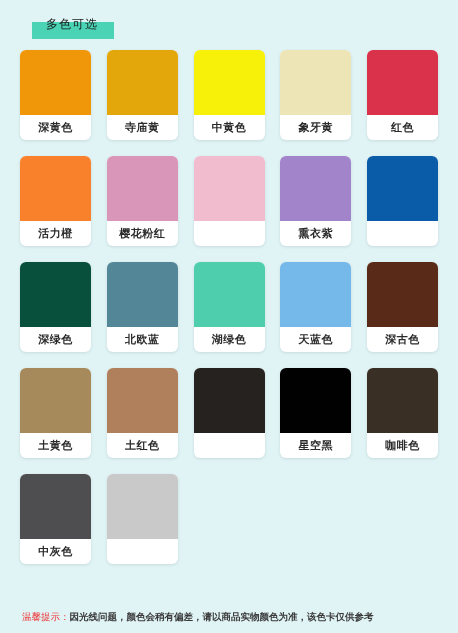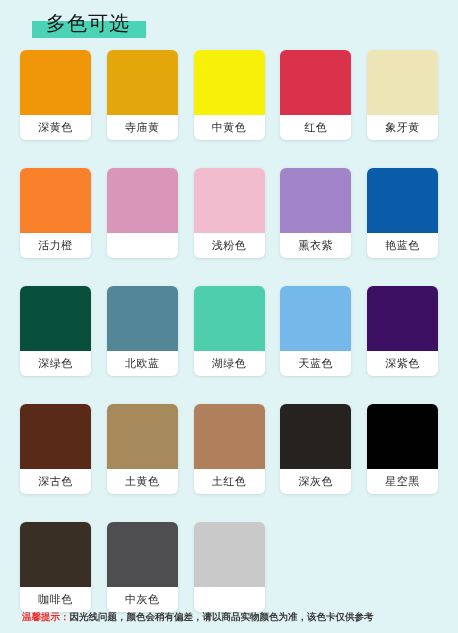--- a/index.html
+++ b/index.html
@@ -18,21 +18,21 @@
 
   
   .header {
     padding: 14px 0 0 32px;
     height: 48px;
   }
 
   .header-badge {
     display: inline-block;
     position: relative;
-    font-size: 20px;
+    font-size: 12px;
     line-height: 14px;
     color: #1a1a1a;
     letter-spacing: 1px;
     padding: 2px 10px 2px 14px;
   }
 
   .header-badge .hl {
     position: absolute;
     left: 0;
     right: -6px;
@@ -46,21 +46,22 @@
     position: relative;
     z-index: 1;
   }
 
   
   .grid {
     padding: 2px 20px 0 20px;
     display: grid;
     grid-template-columns: repeat(5, 71px);
     justify-content: space-between;
-    row-gap: 28px;
+    row-gap: 16px;
+    font-weight: bold;
   }
 
   .swatch-card {
     width: 71px;
     height: 90px;
     background: #ffffff;
     border-radius: 6px;
     overflow: hidden;
     box-shadow: 0 1px 3px rgba(90, 110, 115, 0.18);
     display: flex;
@@ -91,21 +92,21 @@
     right: 0;
     bottom: 10px;
     padding: 0 22px;
     font-size: 9.5px;
     line-height: 12px;
     white-space: nowrap;
   }
 
   .footer-strong {
     color: #ef2d2d;
-    font-weight: bold;
+    font-weight: normal;
   }
 
   .footer-text {
     color: #3a3a3a;
     font-weight: bold;
   }
 </style>
 </head>
 <body style="background: rgb(224, 243, 245);">
 
@@ -124,85 +125,79 @@
   </div>
   <div class="swatch-card">
     <div class="swatch-color" style="background: rgb(227, 167, 11);"></div>
     <div class="swatch-label">寺庙黄</div>
   </div>
   <div class="swatch-card">
     <div class="swatch-color" style="background: rgb(247, 240, 8);"></div>
     <div class="swatch-label">中黄色</div>
   </div>
   <div class="swatch-card">
+    <div class="swatch-color" style="background: rgb(238, 229, 182);"></div>
+    <div class="swatch-label">象牙黄</div>
+  </div>
+
+  <div class="swatch-card">
     <div class="swatch-color" style="background: rgb(217, 50, 74);"></div>
     <div class="swatch-label">红色</div>
   </div>
-
-  <div class="swatch-card">
-    <div class="swatch-color" style="background: rgb(238, 229, 182);"></div>
-    <div class="swatch-label">象牙黄</div>
-  </div>
   <div class="swatch-card">
     <div class="swatch-color" style="background: rgb(250, 129, 44);"></div>
     <div class="swatch-label">活力橙</div>
   </div>
   <div class="swatch-card">
     <div class="swatch-color" style="background: rgb(217, 150, 185);"></div>
+    <div class="swatch-label">樱花粉红</div>
   </div>
   <div class="swatch-card">
     <div class="swatch-color" style="background: rgb(240, 188, 206);"></div>
-    <div class="swatch-label">浅粉色</div>
   </div>
   <div class="swatch-card">
     <div class="swatch-color" style="background: rgb(161, 132, 202);"></div>
     <div class="swatch-label">熏衣紫</div>
   </div>
 
   <div class="swatch-card">
     <div class="swatch-color" style="background: rgb(11, 92, 168);"></div>
-    <div class="swatch-label">艳蓝色</div>
   </div>
   <div class="swatch-card">
     <div class="swatch-color" style="background: rgb(8, 80, 60);"></div>
     <div class="swatch-label">深绿色</div>
   </div>
   <div class="swatch-card">
     <div class="swatch-color" style="background: rgb(83, 135, 152);"></div>
     <div class="swatch-label">北欧蓝</div>
   </div>
   <div class="swatch-card">
     <div class="swatch-color" style="background: rgb(78, 206, 173);"></div>
     <div class="swatch-label">湖绿色</div>
   </div>
   <div class="swatch-card">
     <div class="swatch-color" style="background: rgb(117, 185, 234);"></div>
     <div class="swatch-label">天蓝色</div>
   </div>
 
   <div class="swatch-card">
-    <div class="swatch-color" style="background: rgb(62, 16, 99);"></div>
-    <div class="swatch-label">深紫色</div>
-  </div>
-  <div class="swatch-card">
     <div class="swatch-color" style="background: rgb(90, 42, 24);"></div>
     <div class="swatch-label">深古色</div>
   </div>
   <div class="swatch-card">
     <div class="swatch-color" style="background: rgb(166, 138, 91);"></div>
     <div class="swatch-label">土黄色</div>
   </div>
   <div class="swatch-card">
     <div class="swatch-color" style="background: rgb(176, 128, 92);"></div>
     <div class="swatch-label">土红色</div>
   </div>
 
   <div class="swatch-card">
     <div class="swatch-color" style="background: rgb(38, 34, 32);"></div>
-    <div class="swatch-label">深灰色</div>
   </div>
   <div class="swatch-card">
     <div class="swatch-color" style="background: rgb(1, 1, 1);"></div>
     <div class="swatch-label">星空黑</div>
   </div>
   <div class="swatch-card">
     <div class="swatch-color" style="background: rgb(58, 47, 37);"></div>
     <div class="swatch-label">咖啡色</div>
   </div>
   <div class="swatch-card">

